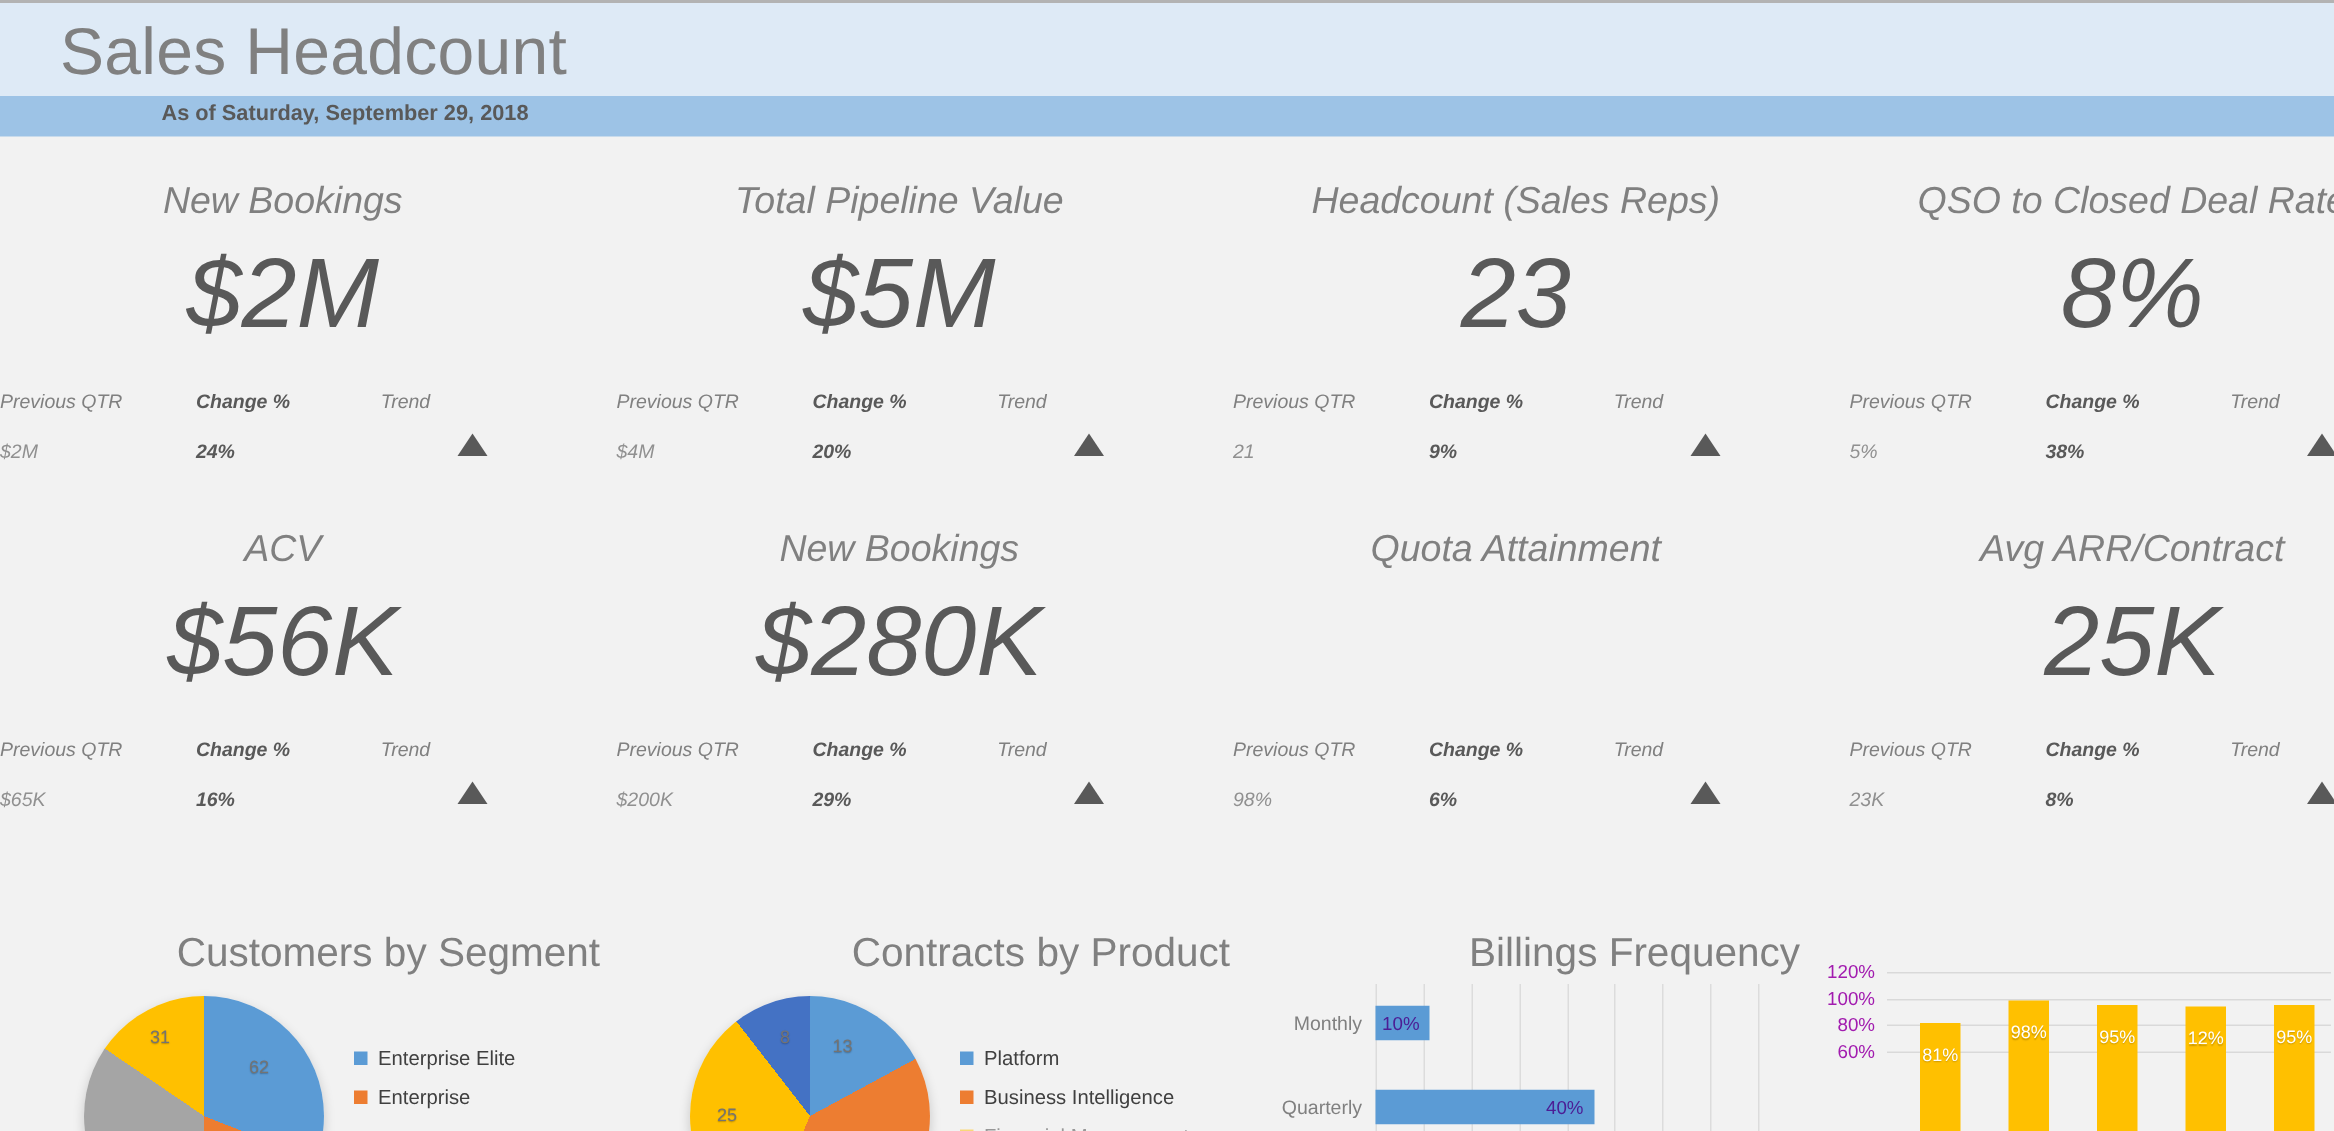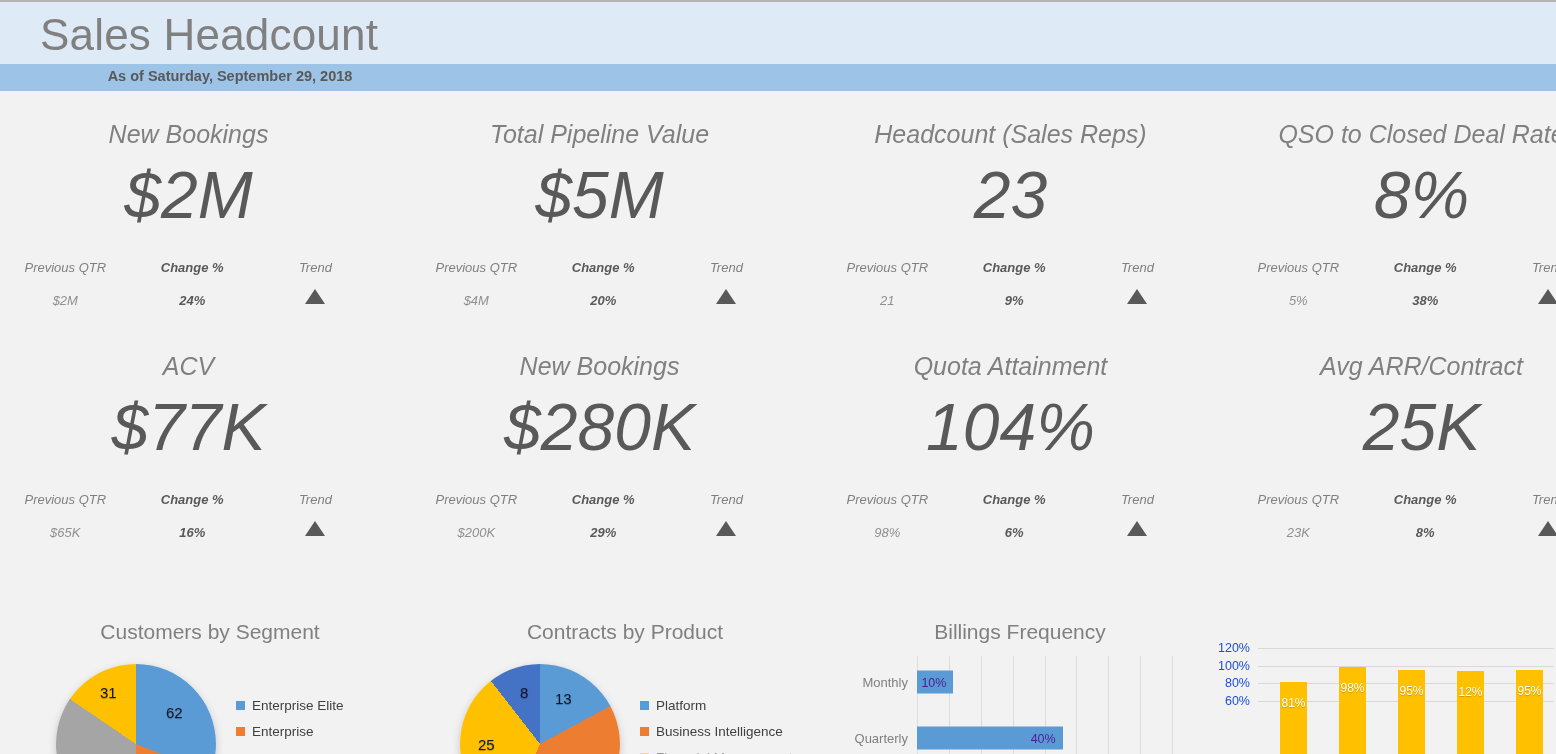--- a/index.html
+++ b/index.html
@@ -53,21 +53,21 @@
   .kpi-value {
     position: absolute; left: 0; top: 58px; width: 100%;
     text-align: center;
     font-size: 66px; font-weight: 300; color: #595959;
     line-height: 1; white-space: nowrap;
   }
   .kpi-foot {
     position: absolute; left: 0; top: 156px; width: 100%;
     display: flex; align-items: flex-start;
   }
-  .kpi-col { flex: 1 1 0; text-align: center; }
+  .kpi-col { flex: 1 1 0; text-align: left; }
   .kpi-col.prev { flex: 1.06 1 0; }
   .kpi-head-lbl {
     font-size: 13px; color: #808080; white-space: nowrap; display: block;
   }
   .kpi-head-lbl.bold { font-weight: 700; color: #595959; }
   .kpi-sub-val {
     display: block; margin-top: 18px;
     font-size: 13px; color: #909090; white-space: nowrap;
   }
   .kpi-sub-val.bold { font-weight: 700; color: #595959; }
@@ -76,34 +76,34 @@
     width: 0; height: 0;
     border-left: 10px solid transparent;
     border-right: 10px solid transparent;
     border-bottom: 15px solid #595959;
   }
 
   
   .chart-panel { position: absolute; top: 600px; height: 154px; overflow: hidden; }
   .chart-title {
     position: absolute; left: 0; top: 20px; width: 100%;
-    text-align: center;
-    font-size: 21px; font-weight: 300; color: #808080;
+    text-align: right;
+    font-size: 27px; font-weight: 300; color: #808080;
     white-space: nowrap;
     padding-left: 20px;
   }
 
   
   .pie-wrap { position: absolute; left: 56px; top: 64px; }
   .pie {
     width: 160px; height: 160px; border-radius: 50%;
     box-shadow: 0 3px 8px rgba(0,0,0,0.18);
   }
   .pie-lbl {
-    position: absolute; font-size: 15px; color: #0f172a;
+    position: absolute; font-size: 12px; color: #737373;
     text-shadow: 0 1px 1px rgba(0,0,0,0.28);
     white-space: nowrap;
   }
   .pie-legend { position: absolute; left: 236px; top: 98px; }
   .legend-row { display: flex; align-items: center; margin-bottom: 11px; }
   .legend-swatch { width: 9px; height: 9px; margin-right: 7px; flex: 0 0 auto; }
   .legend-text { font-size: 13.5px; color: #404040; white-space: nowrap; }
 
   
   .hbar-plot { position: absolute; left: 97px; top: 56px; width: 255px; height: 98px; }
@@ -120,21 +120,21 @@
   }
   .hbar-val {
     font-size: 12.5px; color: #4c1d95; padding-right: 7px; white-space: nowrap;
   }
 
   
   .col-plot { position: absolute; left: 58px; top: 48px; width: 296px; height: 106px; }
   .col-gl { position: absolute; left: 0; right: 0; height: 1px; background: #d9d9d9; }
   .col-axlbl {
     position: absolute; right: 100%; margin-right: 8px;
-    font-size: 12.5px; color: #1d4ed8; white-space: nowrap;
+    font-size: 12.5px; color: #a21caf; white-space: nowrap;
     transform: translateY(-50%);
     text-align: right;
   }
   .col-bar {
     position: absolute; bottom: 0; width: 27px; background: #ffc000;
     display: flex; justify-content: center;
   }
   .col-val {
     position: absolute; top: 14px;
     font-size: 12px; color: #fff; white-space: nowrap;
@@ -223,21 +223,21 @@
             <span class="kpi-sub-val bold">38%</span>
           </div>
           <div class="kpi-col">
             <span class="kpi-head-lbl">Trend</span>
             <span class="trend-arrow"></span>
           </div>
         </div>
       </div>
       <div class="kpi" style="left: 0px; top: 336px;">
         <div class="kpi-title">ACV</div>
-        <div class="kpi-value">$77K</div>
+        <div class="kpi-value">$56K</div>
         <div class="kpi-foot">
           <div class="kpi-col prev">
             <span class="kpi-head-lbl">Previous QTR</span>
             <span class="kpi-sub-val">$65K</span>
           </div>
           <div class="kpi-col">
             <span class="kpi-head-lbl bold">Change %</span>
             <span class="kpi-sub-val bold">16%</span>
           </div>
           <div class="kpi-col">
@@ -259,21 +259,20 @@
             <span class="kpi-sub-val bold">29%</span>
           </div>
           <div class="kpi-col">
             <span class="kpi-head-lbl">Trend</span>
             <span class="trend-arrow"></span>
           </div>
         </div>
       </div>
       <div class="kpi" style="left: 822px; top: 336px;">
         <div class="kpi-title">Quota Attainment</div>
-        <div class="kpi-value">104%</div>
         <div class="kpi-foot">
           <div class="kpi-col prev">
             <span class="kpi-head-lbl">Previous QTR</span>
             <span class="kpi-sub-val">98%</span>
           </div>
           <div class="kpi-col">
             <span class="kpi-head-lbl bold">Change %</span>
             <span class="kpi-sub-val bold">6%</span>
           </div>
           <div class="kpi-col">

